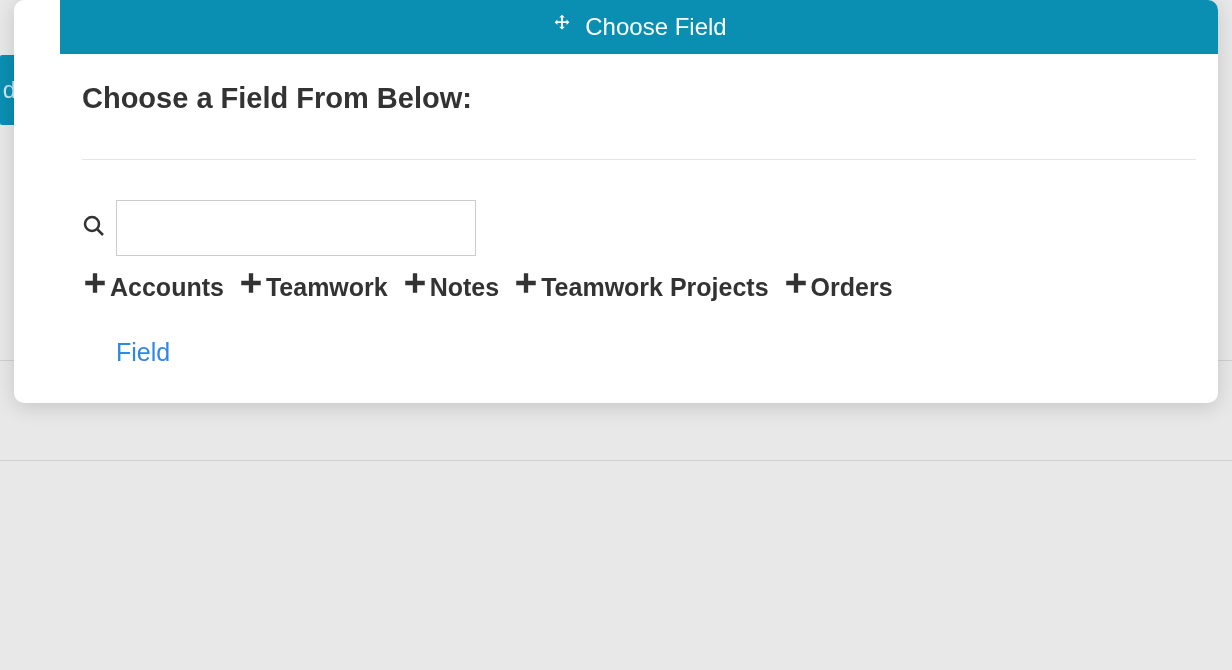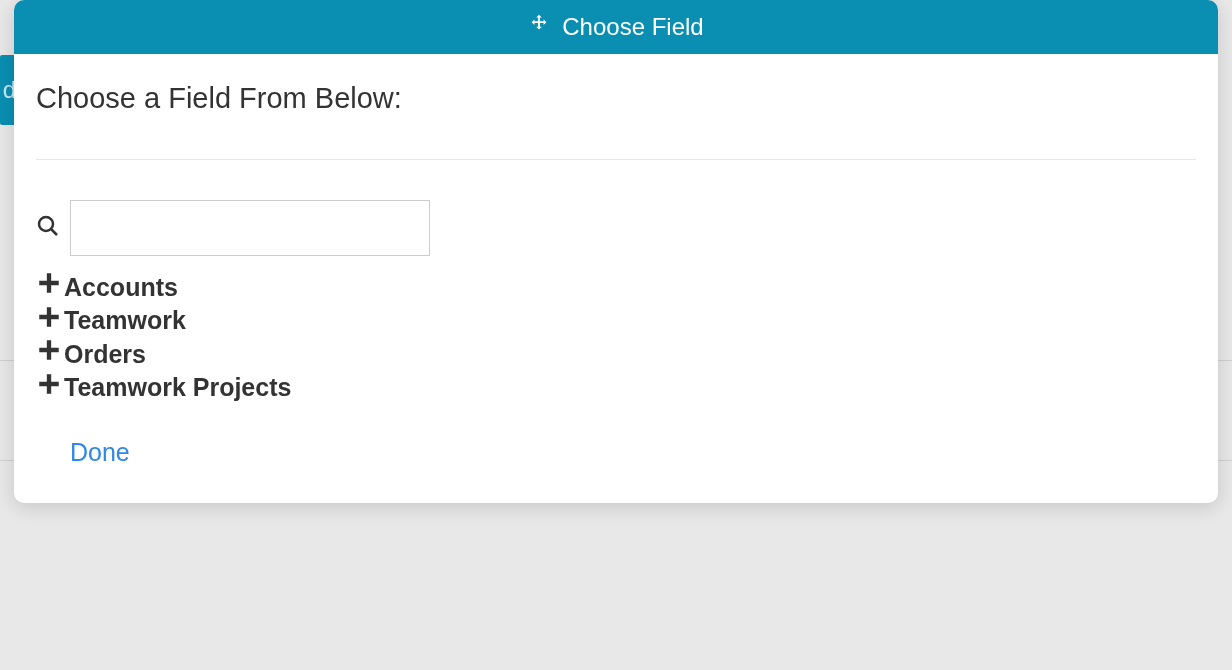--- a/index.html
+++ b/index.html
@@ -39,20 +39,21 @@
     }
     .modal {
       position: absolute;
       top: 0;
       left: 14px;
       right: 14px;
       background: #ffffff;
       border-radius: 10px;
       box-shadow: 0 4px 20px rgba(0,0,0,0.15);
       overflow: hidden;
+      padding-left: 46px;
     }
     .modal-header {
       background: #0a8fb3;
       color: #ffffff;
       height: 54px;
       display: flex;
       align-items: center;
       justify-content: center;
       gap: 12px;
       font-size: 24px;
@@ -62,21 +63,21 @@
       width: 22px;
       height: 22px;
       fill: #ffffff;
     }
     .modal-body {
       padding: 28px 22px 36px 22px;
     }
     .modal-subtitle {
       font-size: 29px;
       color: #333333;
-      font-weight: 400;
+      font-weight: 700;
       margin-bottom: 44px;
     }
     .divider {
       height: 1px;
       background: #e6e6e6;
       margin-bottom: 40px;
     }
     .search-row {
       display: flex;
       align-items: center;
@@ -94,21 +95,22 @@
       width: 360px;
       height: 56px;
       border: 1px solid #cccccc;
       font-size: 20px;
       padding: 0 12px;
       outline: none;
       background: #ffffff;
     }
     .tree-list {
       display: flex;
-      flex-direction: column;
+      flex-direction: row;
+      gap: 14px;
       margin-top: 10px;
     }
     .tree-item {
       display: flex;
       align-items: center;
       gap: 2px;
       font-size: 25px;
       font-weight: 700;
       color: #333333;
       cursor: pointer;
@@ -170,24 +172,30 @@
       <div class="tree-item">
         <span><svg viewBox="0 0 24 24">
               <path d="M10 3h4v7h7v4h-7v7h-4v-7H3v-4h7z"></path>
             </svg></span>
         <span>Teamwork</span>
       </div>
       <div class="tree-item">
         <span><svg viewBox="0 0 24 24">
               <path d="M10 3h4v7h7v4h-7v7h-4v-7H3v-4h7z"></path>
             </svg></span>
+        <span>Notes</span>
+      </div>
+      <div class="tree-item">
+        <span><svg viewBox="0 0 24 24">
+              <path d="M10 3h4v7h7v4h-7v7h-4v-7H3v-4h7z"></path>
+            </svg></span>
+        <span>Teamwork Projects</span>
+      </div>
+      <div class="tree-item">
+        <span><svg viewBox="0 0 24 24">
+              <path d="M10 3h4v7h7v4h-7v7h-4v-7H3v-4h7z"></path>
+            </svg></span>
         <span>Orders</span>
       </div>
-      <div class="tree-item">
-        <span><svg viewBox="0 0 24 24">
-              <path d="M10 3h4v7h7v4h-7v7h-4v-7H3v-4h7z"></path>
-            </svg></span>
-        <span>Teamwork Projects</span>
-      </div>
     </div>
-    <button class="done-button">Done</button>
+    <button class="done-button">Field</button>
   </div>
 </div>
 
 </body></html>

